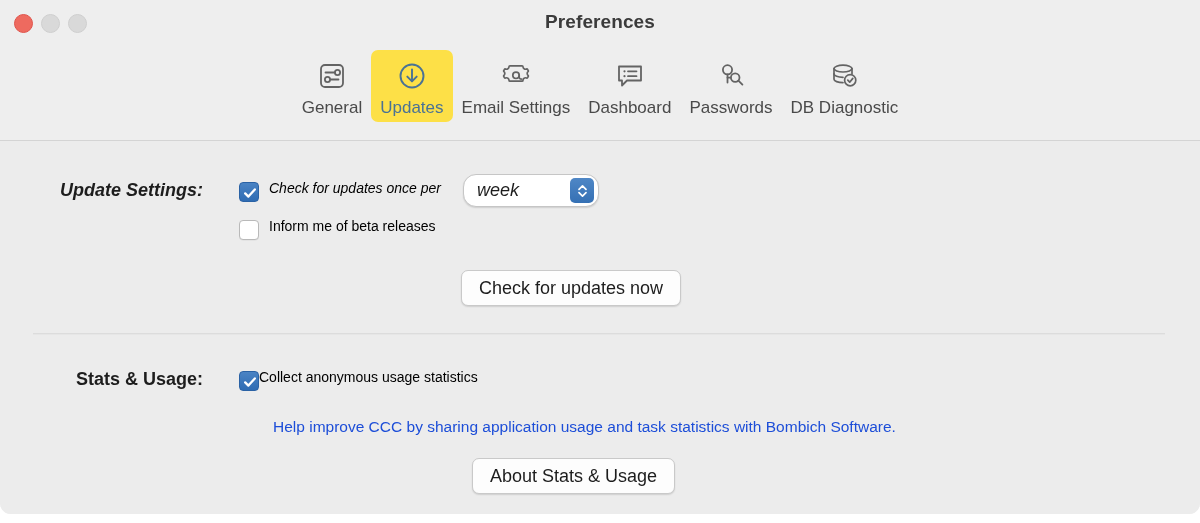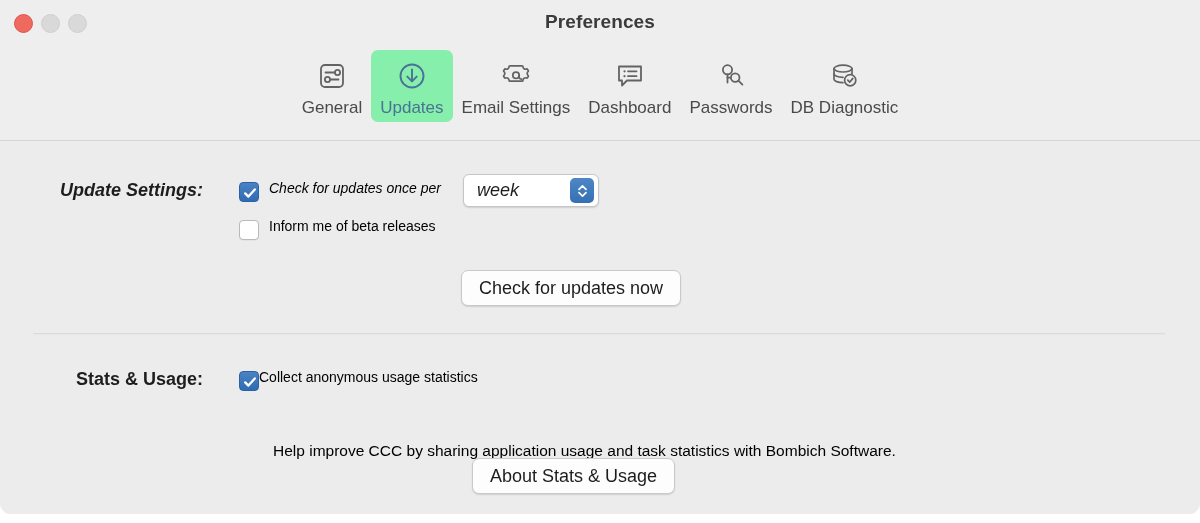--- a/index.html
+++ b/index.html
@@ -73,21 +73,21 @@
     display: flex;
     flex-direction: column;
     align-items: center;
     justify-content: flex-start;
     padding: 7px 9px 4px 9px;
     border-radius: 7px;
     cursor: default;
     min-width: 56px;
   }
   .tool-item.selected {
-    background: #86efac;
+    background: #fde047;
   }
   .tool-icon {
     height: 38px;
     display: flex;
     align-items: center;
     justify-content: center;
     color: #636363;
   }
   .tool-item.selected .tool-icon { color: #4a7295; }
   .tool-label {
@@ -192,23 +192,22 @@
     border-radius: 7px;
     box-shadow: 0 1px 1.5px rgba(0,0,0,0.12);
     font-size: 18px;
     color: #1d1d1d;
     white-space: nowrap;
     cursor: default;
   }
 
   .help-text {
     font-size: 15.5px;
-    color: #000000;
-    white-space: nowrap;
-    margin-top: 24px;
+    color: #1d4ed8;
+    white-space: nowrap;
   }
 
   #section-divider {
     position: absolute;
     left: 33px;
     width: 1132px;
     top: 192px;
     height: 1px;
     background: #dcdcdc;
     border-bottom: 0.5px solid #e6e6e6;
@@ -318,21 +317,21 @@
   <div id="content">
 
     <div class="row" style="position:absolute; left:0; top:39px;font-style:italic;">
       <div class="field-label" style="width:203px;">Update Settings:</div>
       <div class="checkbox checked" style="margin-left:36px; margin-top:2px;">
         <svg width="16" height="16" viewBox="0 0 16 16" fill="none" stroke="#ffffff" stroke-width="2.3" stroke-linecap="round" stroke-linejoin="round">
           <polyline points="3.2,8.4 6.4,11.6 12.8,4.4"></polyline>
         </svg>
       </div>
       <div class="cb-text" style="margin-left:10px;">Check for updates once per</div>
-      <div class="popup" style="margin-left:22px; margin-top:-6px;">
+      <div class="popup" style="margin-left:22px; margin-top:-6px;border-radius:13px;">
         <span class="popup-value">week</span>
         <span class="popup-arrows">
           <svg width="13" height="16" viewBox="0 0 13 16" fill="none" stroke="#ffffff" stroke-width="1.7" stroke-linecap="round" stroke-linejoin="round">
             <polyline points="3,6.3 6.5,2.9 10,6.3"></polyline>
             <polyline points="3,9.7 6.5,13.1 10,9.7"></polyline>
           </svg>
         </span>
       </div>
     </div>
 

